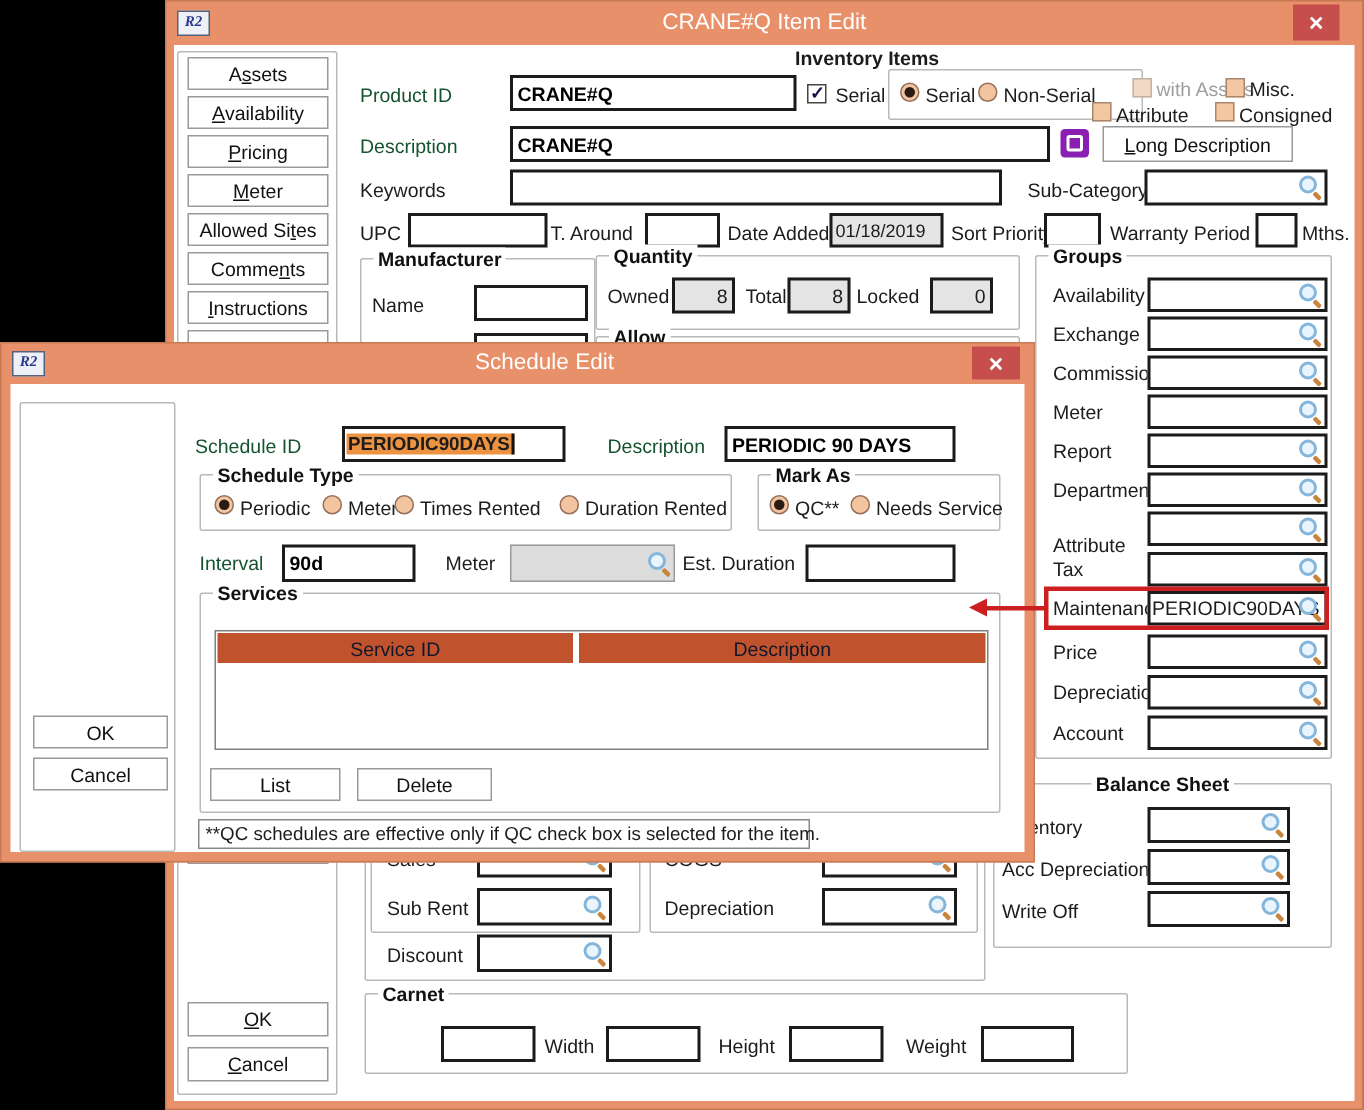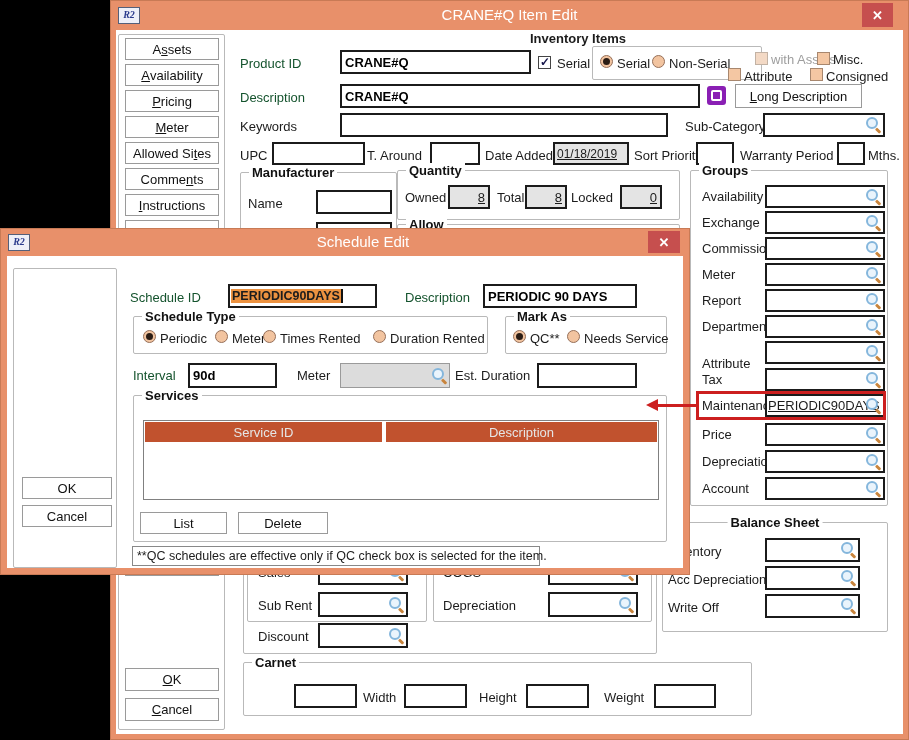--- a/index.html
+++ b/index.html
@@ -13,37 +13,37 @@
   .gtitle{position:absolute;top:-8px;left:8px;background:#fff;padding:0 3px;font-weight:bold;font-size:13px;color:#111;white-space:nowrap;}
   .gtitle.center{left:50%;transform:translateX(-50%);}
   .lbl{position:absolute;font-size:13px;color:#1c1c1c;white-space:nowrap;}
   .blbl{color:#14532d;}
   .graylbl{color:#9e9e9e;}
   .fld{position:absolute;border:2px solid #1b1b1b;background:#fff;box-sizing:border-box;font-size:13px;font-family:inherit;display:flex;align-items:center;padding:0 3px;}
   input.fld{display:block;outline:none;font-weight:bold;}
   .fld.gray{background:#e4e4e4;}
   .fld.num{text-align:right;justify-content:flex-end;}
   .fld.dis{background:#dcdcdc;border:1px solid #9a9a9a;}
-  .val{white-space:nowrap;overflow:hidden;text-decoration:underline;}
+  .val{white-space:nowrap;overflow:hidden;}
   .btn{position:absolute;background:#fff;border:1px solid #9a9a9a;font-size:13px;color:#111;display:flex;align-items:center;justify-content:center;box-sizing:border-box;}
   .cb{position:absolute;width:13px;height:13px;box-sizing:border-box;}
   .cb.peach{background:#f4c7a3;border:1px solid #a8876e;}
   .cb.peach.disabled{background:#f3d9c5;border-color:#c2b2a4;}
   .cb.white{background:#fff;border:1px solid #444;}
   .cb.checked::after{content:'✓';position:absolute;left:1px;top:-2px;font-size:12px;font-weight:bold;color:#15154a;}
   .radio{position:absolute;width:13px;height:13px;border-radius:50%;background:#f2c4a0;border:1px solid #96705a;box-sizing:border-box;}
   .radio.sel::after{content:'';position:absolute;left:2px;top:2px;width:7px;height:7px;border-radius:50%;background:#2a1c14;}
   .mag{position:absolute;width:17px;height:17px;right:1px;top:50%;margin-top:-9px;}
   .mag::before{content:'';position:absolute;left:1px;top:1px;width:8px;height:8px;border:2px solid #84b6dc;border-radius:50%;background:#eaf4fc;}
   .mag::after{content:'';position:absolute;left:11px;top:11px;width:6px;height:3px;background:#c8843c;transform:rotate(45deg);transform-origin:0 50%;border-radius:1px;}
   .purple-ico{position:absolute;width:19px;height:19px;background:#8a1fb4;border-radius:3px;}
   .purple-ico::after{content:'';position:absolute;left:4px;top:4px;right:4px;bottom:4px;border:2px solid #fff;border-radius:2px;box-sizing:border-box;}
   .hl{background:#ec9240;font-weight:bold;border-right:2px solid #111;padding:0 1px;white-space:nowrap;}
   .bold{font-weight:bold;}
-  .thead-cell{position:absolute;background:#c1522e;color:#e5e5e5;font-size:13px;display:flex;align-items:center;justify-content:center;}
+  .thead-cell{position:absolute;background:#c1522e;color:#0f172a;font-size:13px;display:flex;align-items:center;justify-content:center;}
   .ann-rect{position:absolute;border:3px solid #cc1f1f;box-sizing:border-box;z-index:40;}
   .ann-line{position:absolute;background:#cc1f1f;z-index:40;}
   .ann-head{position:absolute;width:0;height:0;border-style:solid;border-width:6.5px 12px 6.5px 0;border-color:transparent #cc1f1f transparent transparent;z-index:40;}
 </style>
 </head>
 <body>
 
 <div class="win" style="left:110px;top:0;width:799px;height:740px;">
   <div class="win-body" style="left:6px;top:30px;width:787px;height:704px;"></div>
   <div class="titlebar" style="height:30px;line-height:30px;">

